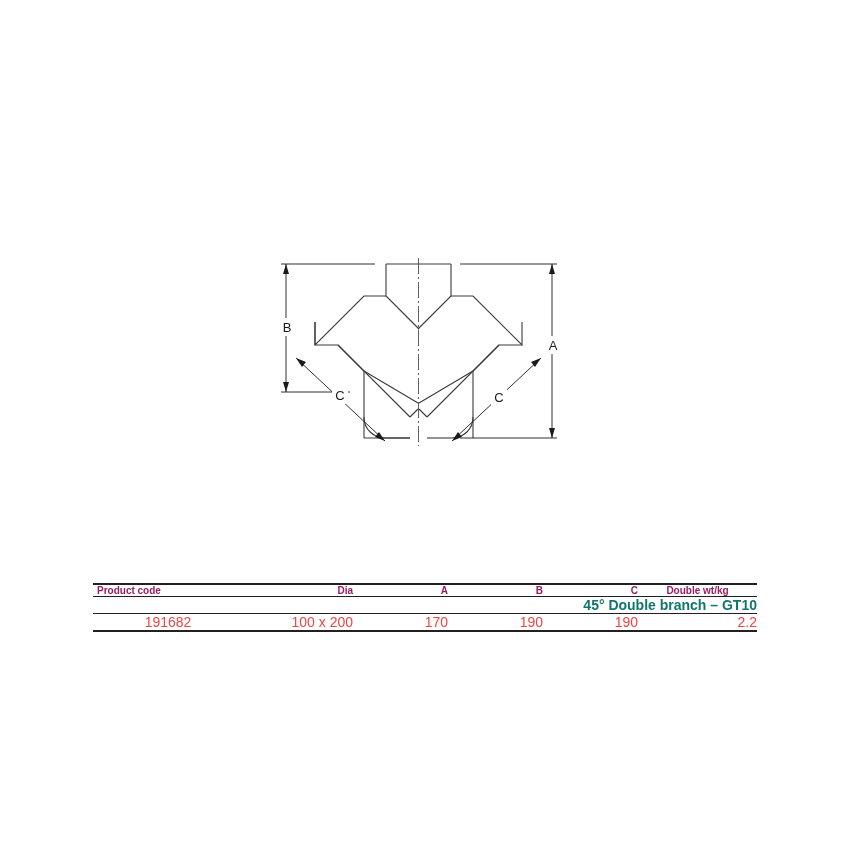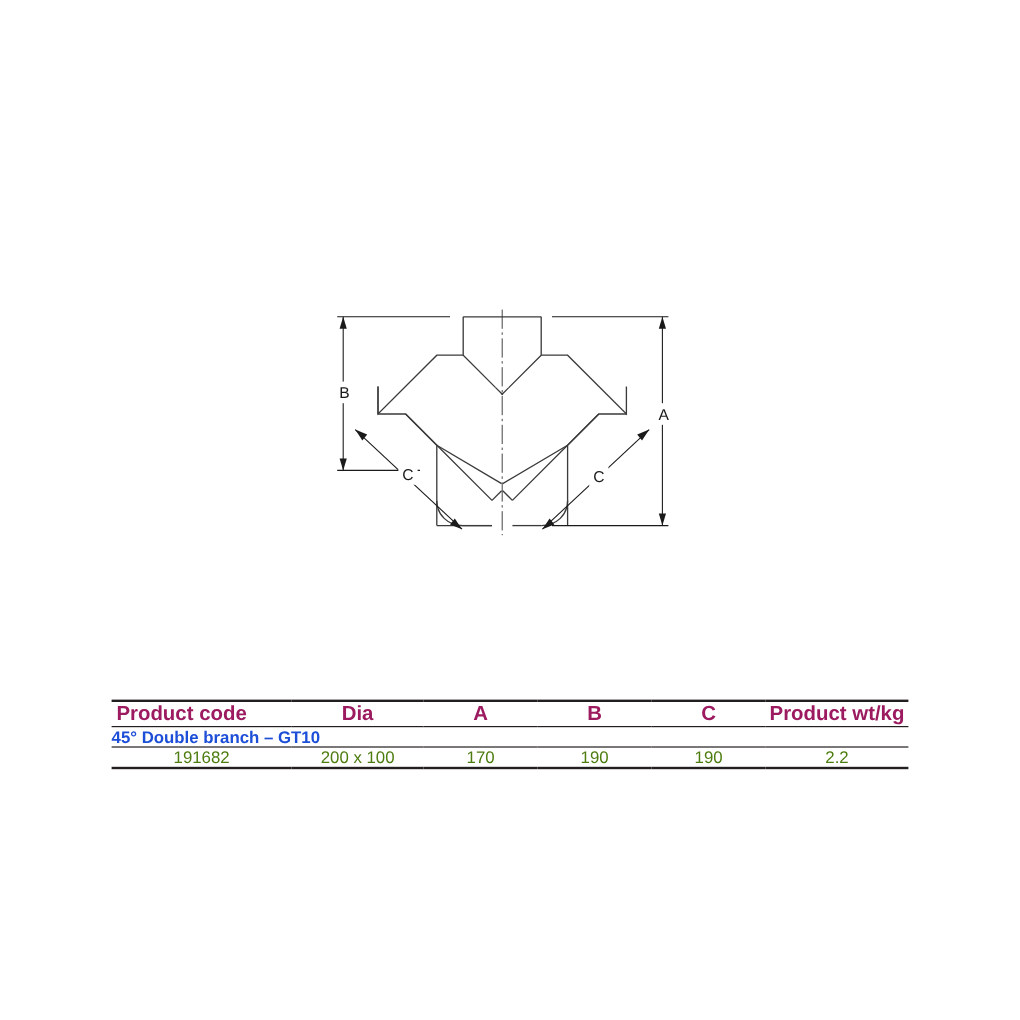--- a/index.html
+++ b/index.html
@@ -48,53 +48,54 @@
   }
   table.spec {
     width: 664px;
     border-collapse: collapse;
     font-family: "Liberation Sans", sans-serif;
   }
   table.spec th,
   table.spec td {
     padding: 0;
     margin: 0;
+    text-align: right;
   }
   .rule-top {
     border-top: 2px solid #231f20;
   }
   .hdr-row th {
     color: #9c1b60;
-    font-size: 17px;
+    font-size: 10px;
     font-weight: bold;
     padding: 9px 0 9px 0;
     text-align: center;
     white-space: nowrap;
   }
   .hdr-row th.left {
     text-align: left;
     padding-left: 4px;
   }
   .hdr-row th.right-col {
     text-align: center;
   }
   .rule-mid td,
   .rule-mid th {
     border-top: 1.6px solid #231f20;
   }
   .group-row td {
-    color: #1d4ed8;
+    color: #0f766e;
     font-size: 14px;
     font-weight: bold;
     text-align: left;
     padding: 6px 0 6px 4px;
     white-space: nowrap;
   }
   .data-row td {
-    color: #4d7c0f;
+    color: #ef4444;
     font-size: 14px;
     text-align: center;
     padding: 7px 0 7px 0;
     white-space: nowrap;
   }
   .data-row td.code {
     text-align: center;
   }
   .rule-thin td {
     border-top: 1px solid #231f20;
@@ -209,30 +210,30 @@
         <col style="width:95px">
         <col style="width:119px">
       </colgroup>
       <thead>
         <tr class="hdr-row rule-top">
           <th class="left">Product code</th>
           <th>Dia</th>
           <th>A</th>
           <th>B</th>
           <th>C</th>
-          <th class="right-col">Product wt/kg</th>
+          <th class="right-col">Double wt/kg</th>
         </tr>
       </thead>
       <tbody>
         <tr class="group-row rule-mid">
           <td colspan="6">45° Double branch – GT10</td>
         </tr>
         <tr class="data-row rule-thin">
           <td class="code">191682</td>
-          <td>200 x 100</td>
+          <td>100 x 200</td>
           <td>170</td>
           <td>190</td>
           <td>190</td>
           <td>2.2</td>
         </tr>
         <tr class="rule-bottom">
           <td colspan="6"></td>
         </tr>
       </tbody>
     </table>

